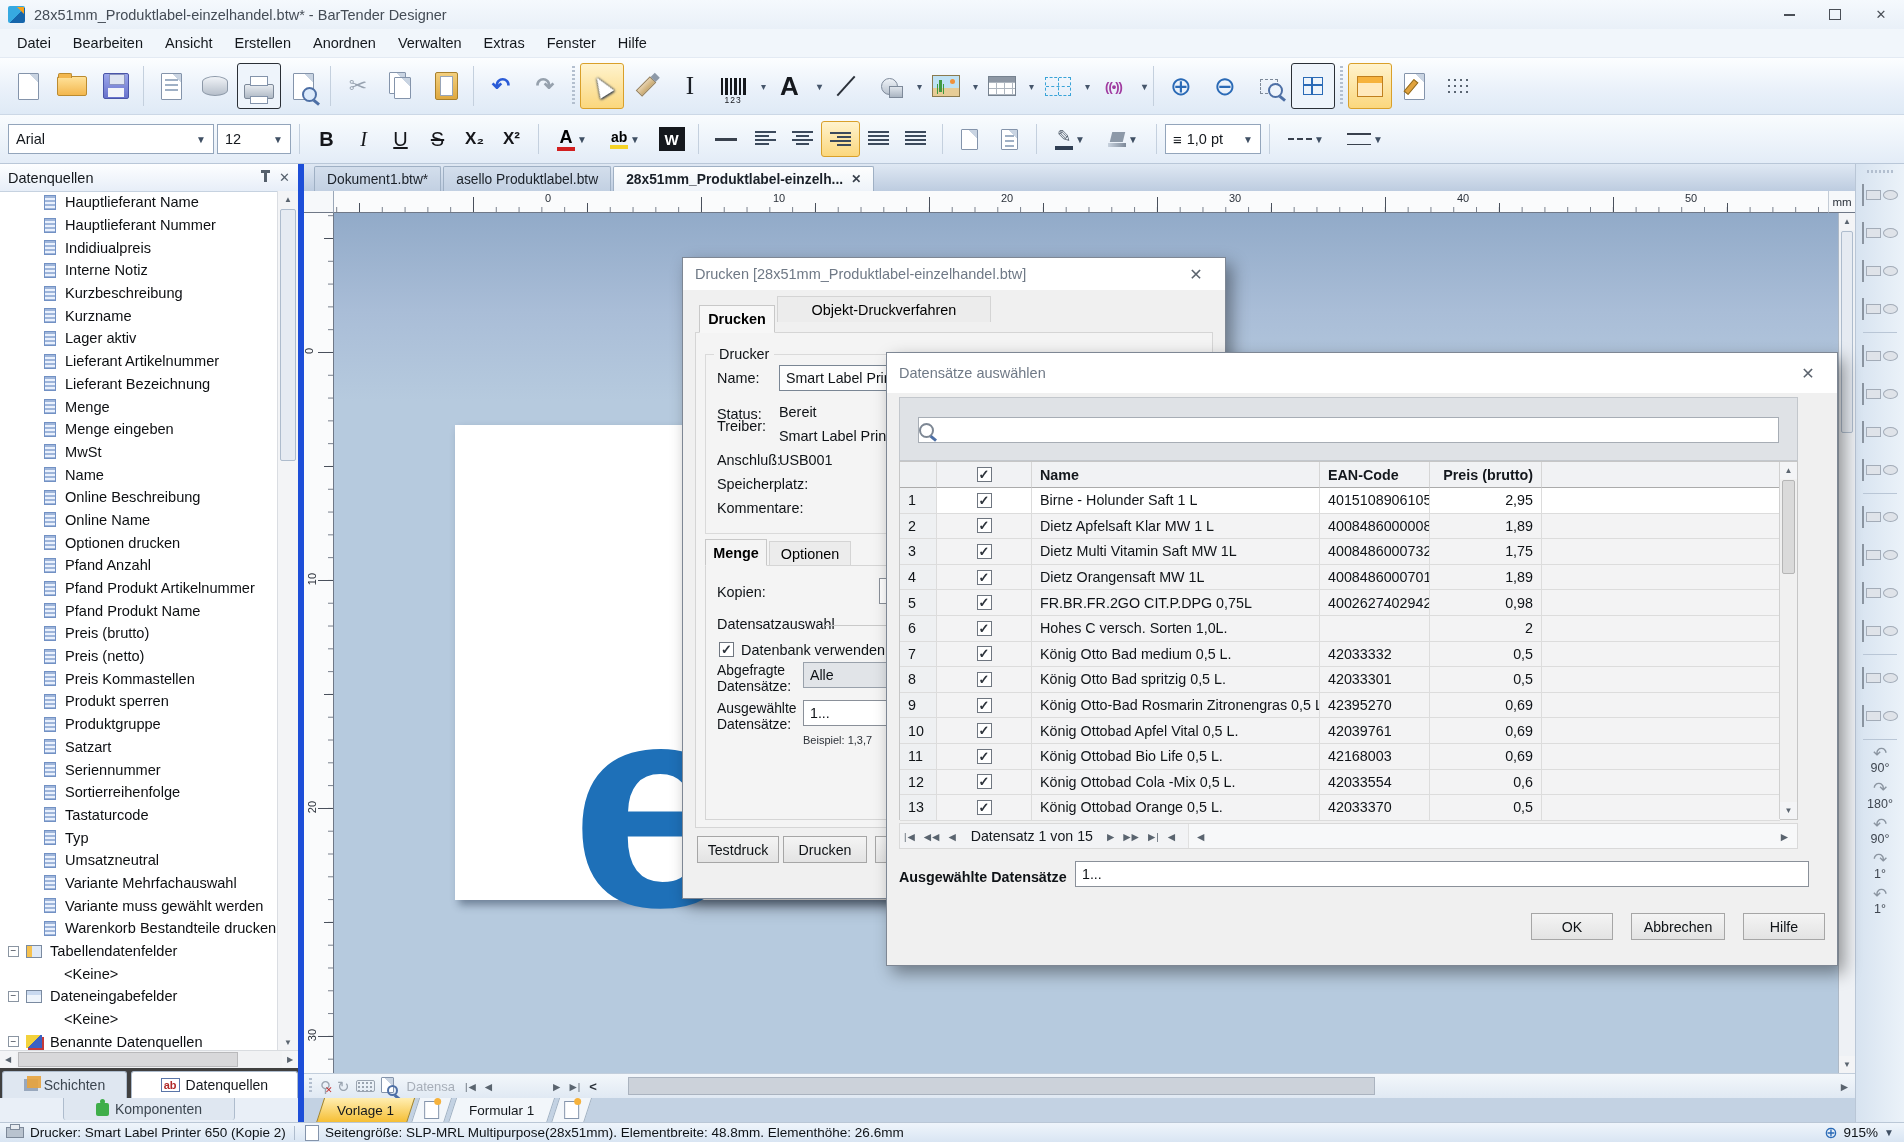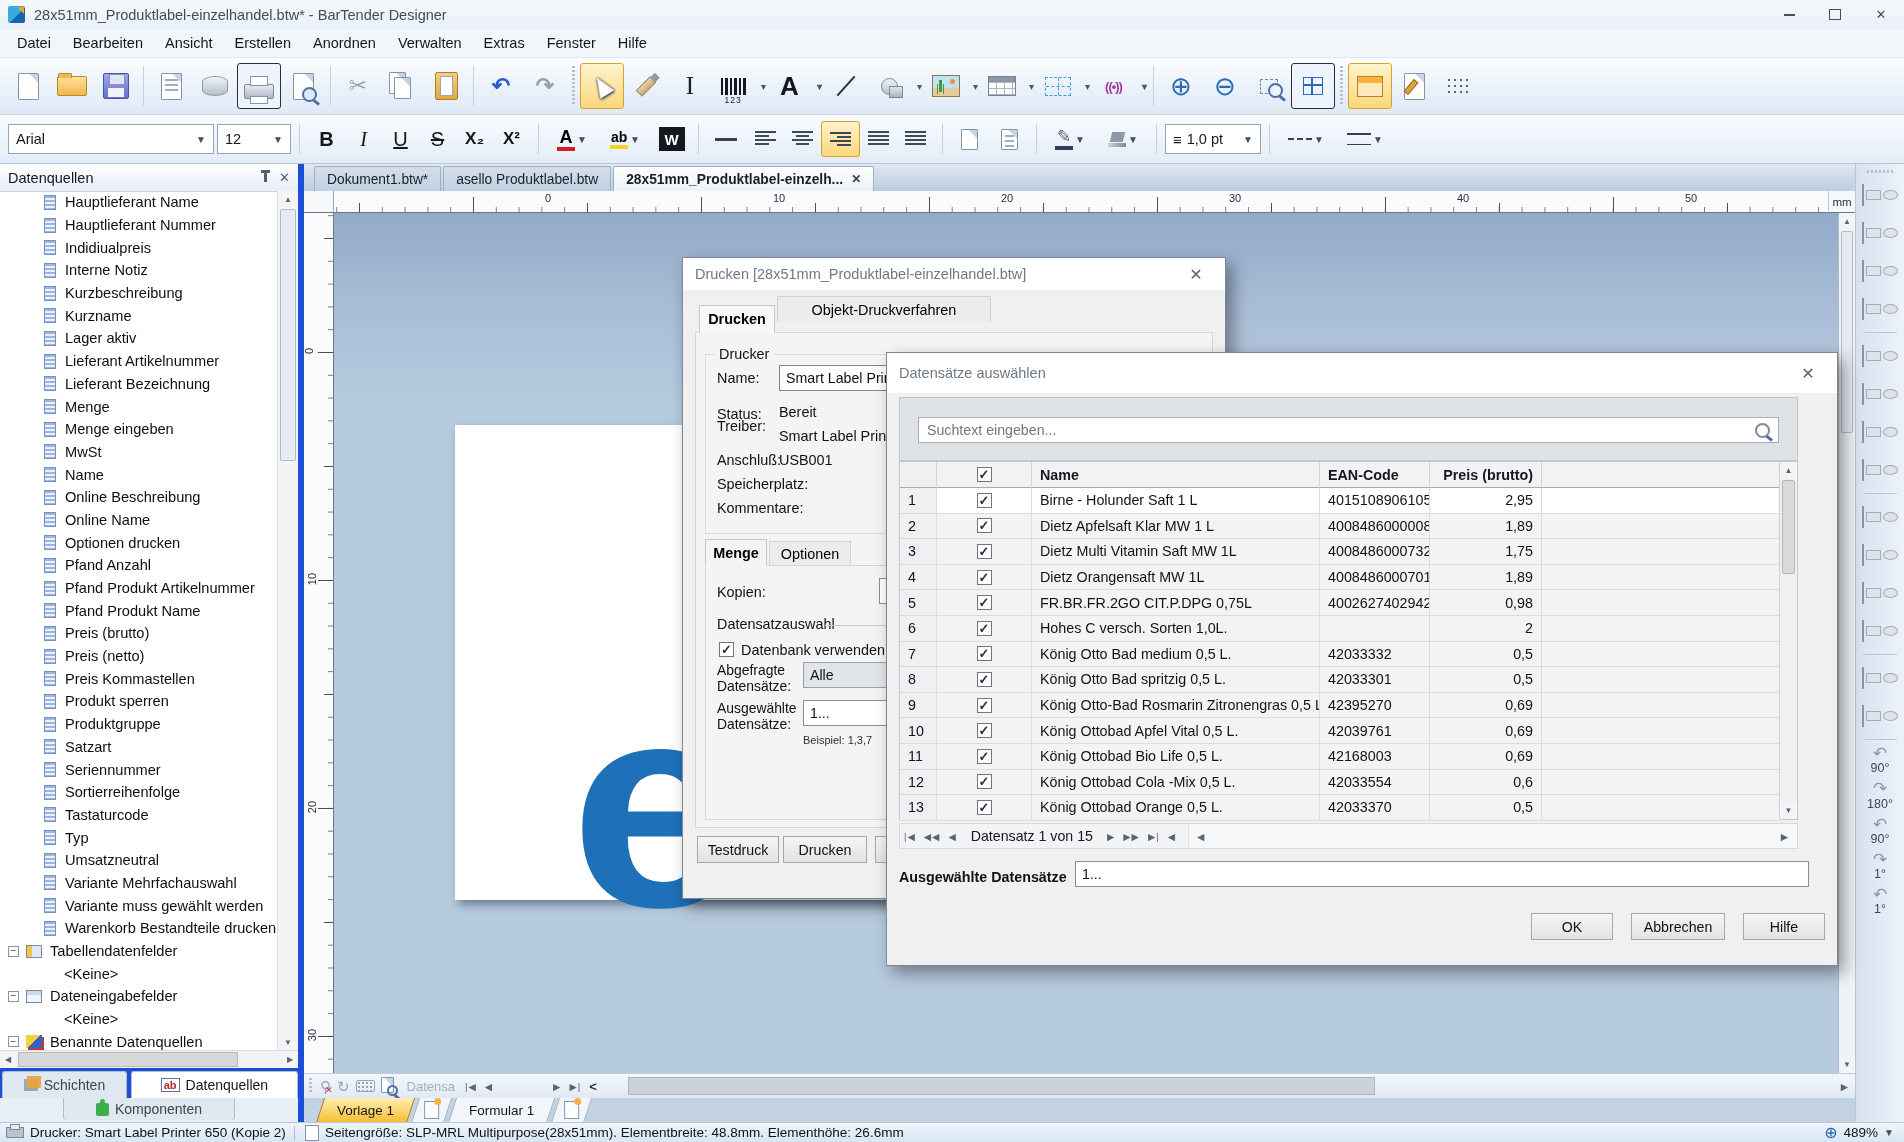--- a/index.html
+++ b/index.html
@@ -142,21 +142,21 @@
   .gicon{width:16px;height:13px;margin-right:8px;border:1px solid #7a8aa0;box-sizing:border-box}
   .gi-table{background:linear-gradient(90deg,#f6c14e 0 5px,#dfe9f6 5px),repeating-linear-gradient(transparent 0 3px,#9fb0c5 3px 4px)}
   .gi-form{background:linear-gradient(#c9d9ef 0 4px,#eef4fb 4px)}
   .gi-named{border:none;background:linear-gradient(135deg,#f3d23c 0 50%,#3a62c4 50%);box-shadow:2px 2px 0 #c43a3a}
   .kein{margin-left:64px}
   #lp-vscroll{position:absolute;right:0;top:27px;width:20px;bottom:71px;background:#f3f4f6;border-left:1px solid #dadde2}
   .sb-btn{height:17px;display:flex;align-items:center;justify-content:center;font-size:8px;color:#5a646f;background:#f3f4f6}
   .sb-thumb-v{position:absolute;left:2px;right:2px;background:#e6ebf2;border:1px solid #aebccd;border-radius:2px}
   #lp-hscroll{position:absolute;left:0;right:0;bottom:54px;height:17px;background:#f1f2f4;border-top:1px solid #d9dce0;display:flex;align-items:center}
   .sb-thumb-h{height:13px;background:#d8d8da;border:1px solid #b9b9bb;margin:0 2px}
-  #lp-tabs{position:absolute;left:0;right:0;bottom:24px;height:30px;background:#1d4ed8;display:flex;align-items:flex-end}
+  #lp-tabs{position:absolute;left:0;right:0;bottom:24px;height:30px;background:#404040;display:flex;align-items:flex-end}
   .lp-tab{height:26px;display:flex;align-items:center;justify-content:center;gap:6px;font-size:14px;color:#3c4document}
   .lp-tab{color:#3c4650;border:1px solid #aebccd;border-bottom:none;border-radius:3px 3px 0 0;background:#dfe7f1}
   .lp-tab.active{background:#fff;color:#14181d}
   #lp-tabs2{position:absolute;left:0;right:0;bottom:0;height:24px;background:#e9eff7;display:flex;justify-content:center}
   .ic-layers{width:14px;height:12px;background:#99a8bd;position:relative}
   .ic-layers::after{content:"";position:absolute;left:3px;top:-3px;width:14px;height:12px;background:#e8a33d;opacity:.9}
   .ic-ab{font-size:11px;font-weight:bold;color:#b02a2a;background:#fff;border:1px solid #5a75a8;padding:0 2px;line-height:12px}
   .ic-puzzle{width:13px;height:13px;background:#3fae4a;border-radius:2px;position:relative}
   .ic-puzzle::after{content:"";position:absolute;left:4px;top:-4px;width:5px;height:5px;border-radius:50%;background:#3fae4a}
   
@@ -880,21 +880,21 @@
   </div>
 
 <div id="statusbar">
   <span class="st-prn"></span>
   <span>Drucker: Smart Label Printer 650 (Kopie 2)</span>
   <span class="st-sep"></span>
   <span class="st-pg"></span>
   <span>Seitengröße: SLP-MRL Multipurpose(28x51mm). Elementbreite: 48.8mm. Elementhöhe: 26.6mm</span>
   <span class="zoomgrp">
     <span class="zplus">⊕</span>
-    <span>489%</span>
+    <span>915%</span>
     <span class="zdd">▼</span>
   </span>
 </div>
 
 <div id="printdlg" class="dlg">
   <div class="dlg-title">
     <span>Drucken [28x51mm_Produktlabel-einzelhandel.btw]</span>
     <span class="dlg-x">✕</span>
   </div>
   <div class="panelbox" style="left:12px;right:12px;top:74px;height:494px"></div>
@@ -943,21 +943,20 @@
   <div class="wbtn" style="left:192px;top:578px;width:84px;height:27px;justify-content:flex-start;padding-left:10px">V</div>
 </div>
 
 <div id="recdlg" class="dlg">
   <div class="dlg-title" style="height:40px">
     <span>Datensätze auswählen</span>
     <span class="dlg-x">✕</span>
   </div>
   <div id="searchpanel">
     <div id="searchbox">
-      <input placeholder="Suchtext eingeben..." style="">
       <span class="mag"></span>
     </div>
   </div>
   <div id="rectable">
     <div id="tgrid">
       <div class="hcell numcell"></div>
       <div class="hcell ckc">
           <span class="checkbox">✓</span>
         </div>
       <div class="hcell">Name</div>

